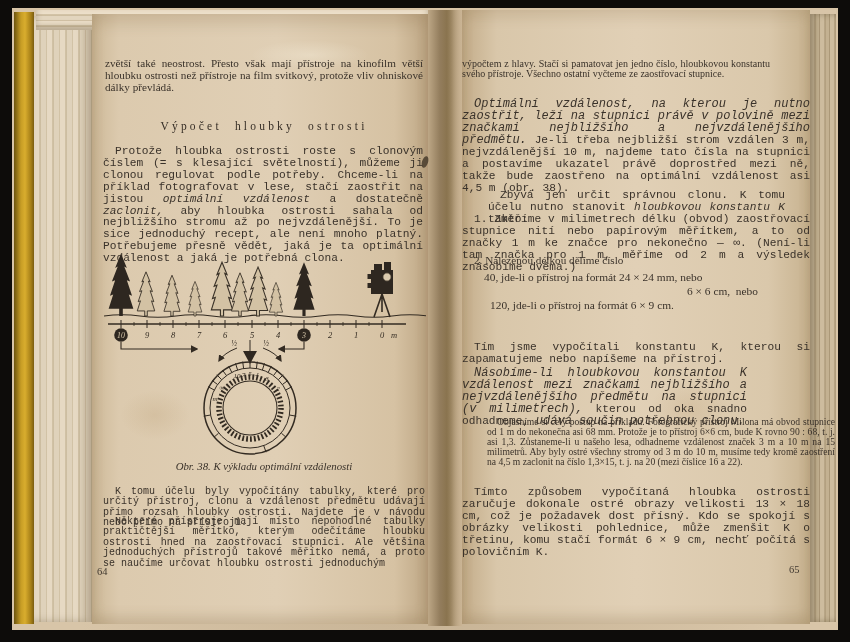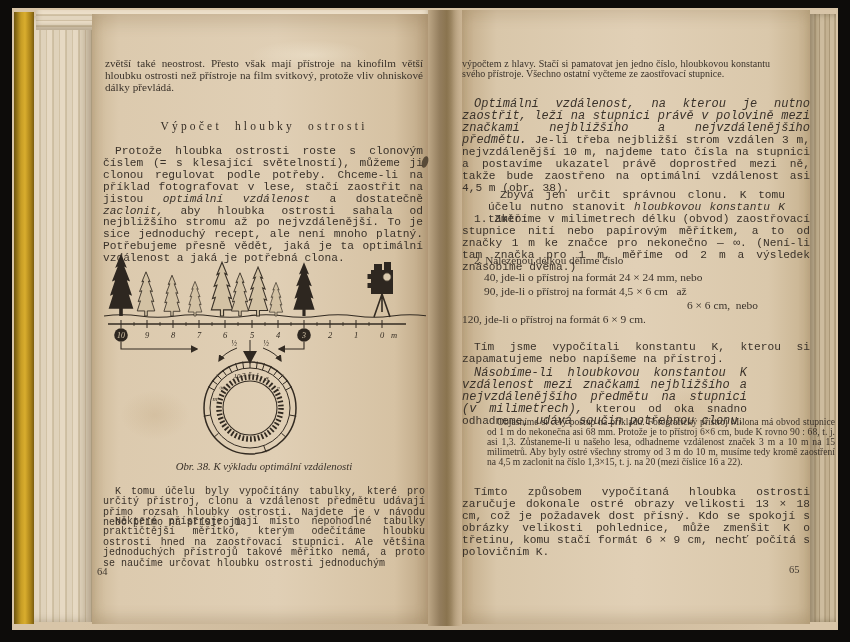--- a/index.html
+++ b/index.html
@@ -43,21 +43,21 @@
   .t-n{font-size:11.2px;line-height:11.9px;}
   .t-e{font-size:12px;line-height:12px;font-style:italic;}
   .t-p{font-size:10px;line-height:10.4px;}
   .t-x{font-size:9.6px;line-height:10px;padding-left:25px;}
   .ind{text-indent:12px;font-family:Liberation Mono, monospace;}
   .heading{font-size:11.5px;letter-spacing:3.2px;word-spacing:7px;text-align:center;color:#362e26;}
   .caption{font-size:10.8px;font-style:italic;text-align:center;color:#3a322a;}
   .pagenum{font-size:10.5px;color:#413930;}
   .fmt{font-size:11.4px;line-height:14px;text-align:left;}
   .fmt .row{padding-left:22px;}
-  .fmt .row.r120{padding-left:0;}
+  .fmt .row.r120{padding-left:28px;}
   .fmt .row.r66{padding-left:171px;text-align:right;}
   em{font-style:italic;}
   
   svg text{font-family:"Liberation Serif","DejaVu Serif",serif;font-style:italic;fill:#332b22;}
   .fig-num{font-size:8.5px;}
   .fig-num-inv{font-size:7.8px;fill:#dbcbae;}
   .fig-half{font-size:7.5px;}
   .dial-num{font-size:7px;}
   .ink{stroke:#332b22;fill:none;}
   .tree-dark{fill:#2e2720;stroke:none;}
@@ -193,21 +193,20 @@
   <div class="blk t-e ind" style="left:462px;top:98px;width:348px;"><em>Optimální vzdálenost, na kterou je nutno zaostřit, leží na stupnici právě v polovině mezi značkami nejbližšího a nejvzdálenějšího předmětu.</em><span style="font-style:normal;font-size:11.2px;"> Je-li třeba nejbližší strom vzdálen 3 m, nejvzdálenější 10 m, najdeme tato čísla na stupnici a postavíme ukazatel právě doprostřed mezi ně, takže bude zaostřeno na optimální vzdálenost asi 4,5 m (obr. 38).</span></div>
 
   <div class="blk t-n ind" style="left:488px;top:190px;width:297px;"><span>Zbývá jen určit správnou clonu. K tomu účelu nutno stanovit </span><em>hloubkovou konstantu K</em><span> takto:</span></div>
 
   <div class="blk t-n ind" style="left:462px;top:214px;width:348px;">1. Změříme v milimetrech délku (obvod) zaostřovací stupnice nití nebo papírovým měřítkem, a to od značky 1 m ke značce pro nekonečno — ∞. (Není-li tam značka pro 1 m, měříme od 2 m a výsledek znásobíme dvěma.)</div>
 
   <div class="blk t-n" style="left:474px;top:255px;width:336px;text-align:left;">2. Nalezenou délkou dělíme číslo</div>
 
   <div class="blk fmt" style="left:462px;top:270px;width:296px;">
     <div class="row">40, jde-li o přístroj na formát 24 × 24 mm, nebo</div>
-    <div class="row">90, jde-li o přístroj na formát 4,5 × 6 cm&nbsp;&nbsp;&nbsp;až</div>
     <div class="row r66">6 × 6 cm,&nbsp;&nbsp;nebo</div>
     <div class="row r120">120, jde-li o přístroj na formát 6 × 9 cm.</div>
   </div>
 
   <div class="blk t-n ind" style="left:462px;top:342px;width:348px;">Tím jsme vypočítali konstantu K, kterou si zapamatujeme nebo napíšeme na přístroj.</div>
 
   <div class="blk t-e ind" style="left:462px;top:367px;width:285px;"><em>Násobíme-li hloubkovou konstantou K vzdálenost mezi značkami nejbližšího a nejvzdálenějšího předmětu na stupnici (v milimetrech),</em><span style="font-style:normal;font-size:11.2px;"> kterou od oka snadno odhadneme, </span><em>udává součin potřebnou clonu.</em></div>
 
   <div class="blk t-x" style="left:462px;top:417px;width:348px;text-indent:10px;">Objasníme si celý postup na příkladu. Fotografický přístroj Milona má obvod stupnice od 1 m do nekonečna asi 68 mm. Protože je to přístroj 6×6 cm, bude K rovno 90 : 68, t. j. asi 1,3. Zůstaneme-li u našeho lesa, odhadneme vzdálenost značek 3 m a 10 m na 15 milimetrů. Aby byly ostré všechny stromy od 3 m do 10 m, musíme tedy kromě zaostření na 4,5 m zaclonit na číslo 1,3×15, t. j. na 20 (mezi číslice 16 a 22).</div>
 

